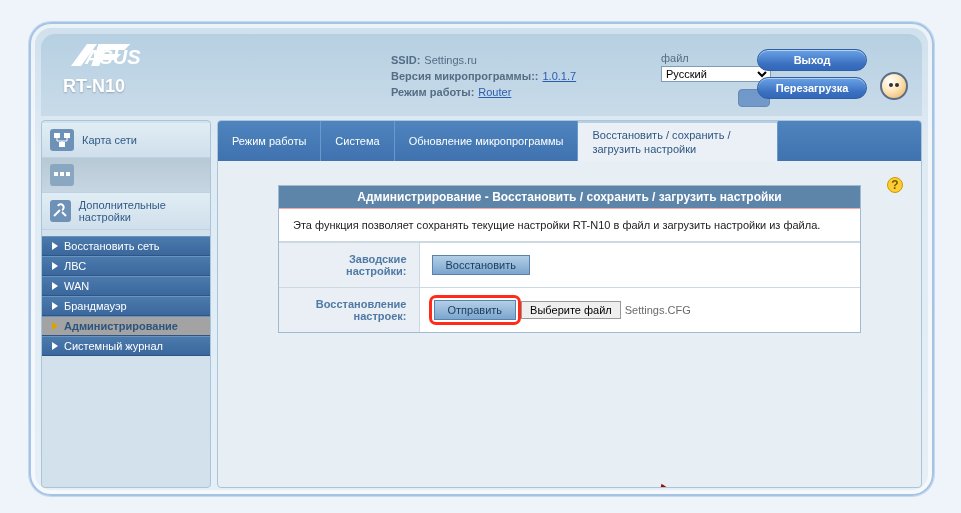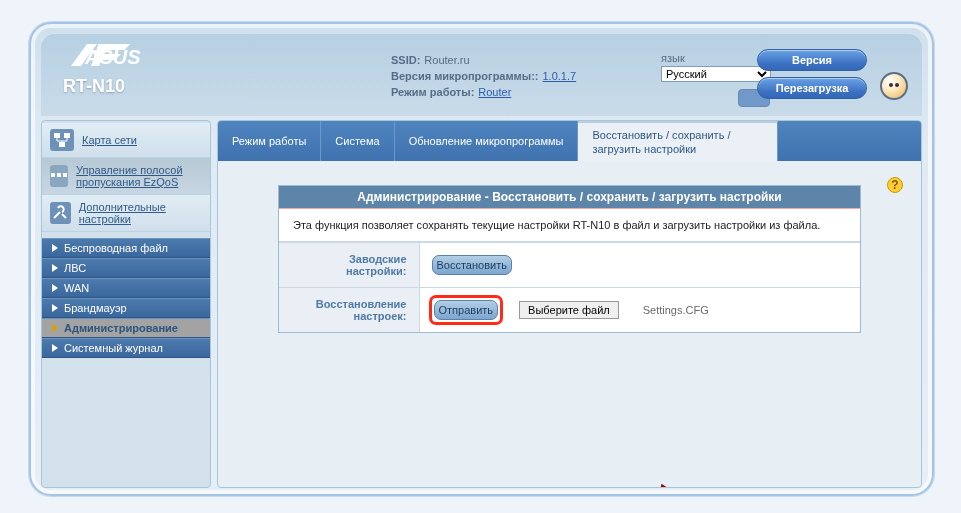--- a/index.html
+++ b/index.html
@@ -103,21 +103,20 @@
     border-radius:4px;
     padding:2px 0 8px;
   }
   .side-big {
     display:flex; align-items:center; gap:8px;
     padding:6px 8px;
     color:#305a87; font-size:11px;
     border-bottom:1px solid #bcd2e2;
     background:linear-gradient(180deg,#e1edf4,#cfdfeb);
     cursor:pointer;
-    text-decoration:underline;
   }
   .side-big.selected { background:linear-gradient(180deg,#b8c9d6,#c6d6e2); }
   .side-big .icon {
     width:24px; height:22px; border-radius:3px;
     background:#6d91b7;
     display:flex; align-items:center; justify-content:center;
   }
   .side-sep { height:6px; }
   .side-small {
     display:flex; align-items:center; gap:6px;
@@ -185,36 +184,36 @@
     font-size:11px;
     vertical-align:middle;
   }
   .cf-table td.label {
     width:140px; text-align:right;
     background:#e9eff4; color:#4e7aa5; font-weight:bold;
     border-right:1px solid #cdd9e2;
   }
   .asus-btn {
     display:inline-block;
-    padding:3px 4px;
+    padding:3px 13px;
     background:linear-gradient(180deg,#b3cee6,#7ba6ce);
     border:1px solid #5a82ab;
     color:#1d3b5c; font-size:11px;
-    border-radius:7px;
+    border-radius:0;
     cursor:pointer;
   }
   .highlighted {
     box-shadow:0 0 0 3px #ff2a1a;
     border-radius:4px;
     padding:2px;
     display:inline-block;
   }
   .file-chooser {
-    display:inline-flex; align-items:center; gap:24px;
-    margin-left:16px;
+    display:inline-flex; align-items:center; gap:4px;
+    margin-left:0;
   }
   .file-chooser .native {
     border:1px solid #999; background:#efefef; padding:2px 8px;
     font-size:11px; cursor:pointer;
   }
   .file-chooser .fname { color:#6a6a6a; font-size:11px; }
 
   .help-icon {
     position:absolute; top:56px; right:18px;
     width:16px; height:16px; border-radius:50%;
@@ -243,42 +242,42 @@
           <path d="M36 24 L36 2 L68 2 L64 8 L44 8 L44 12 L62 12 L58 18 L44 18 L44 24 Z" transform="skewX(-18)"></path>
           <text x="22" y="22" font-family="Arial Black, Arial" font-size="20" font-style="italic" font-weight="900" fill="#fff">ASUS</text>
         </g>
       </svg>
       <div class="model">RT-N10</div>
     </div>
 
     <div class="ssid-block">
       <div class="row">
           <span class="lbl">SSID:</span>
-        <span>Router.ru</span>
+        <span>Settings.ru</span>
         </div>
       <div class="row">
           <span class="lbl">Версия микропрограммы::</span>
         <a href="#">1.0.1.7</a>
         </div>
       <div class="row">
           <span class="lbl">Режим работы:</span>
         <a href="#">Router</a>
         </div>
     </div>
 
     <div class="lang-block">
-      <div class="lbl">язык</div>
+      <div class="lbl">файл</div>
       <select>
         <option>Русский</option>
       </select>
     </div>
     <div class="lang-btn-hidden"></div>
 
     <div class="top-buttons">
-      <div class="pill-btn">Версия</div>
+      <div class="pill-btn">Выход</div>
       <div class="pill-btn">Перезагрузка</div>
     </div>
     <div class="face-icon"></div>
   </div>
 
   <div class="body-row">
 
     <div class="sidebar">
       <div class="side-big">
         <span class="icon">
@@ -292,35 +291,34 @@
         <span>Карта сети</span>
       </div>
       <div class="side-big selected">
         <span class="icon" style="background:#8aa7c1">
           <svg width="18" height="14">
               <rect x="1" y="4" width="4" height="4" fill="#fff"></rect>
               <rect x="7" y="4" width="4" height="4" fill="#fff"></rect>
               <rect x="13" y="4" width="4" height="4" fill="#fff"></rect>
             </svg>
         </span>
-        <span>Управление полосой пропускания EzQoS</span>
       </div>
       <div class="side-big">
         <span class="icon">
           <svg width="18" height="16">
               <path d="M3 13 l6 -6 m-2 -4 a3 3 0 1 1 4 4" stroke="#fff" stroke-width="2" fill="none"></path>
               <path d="M11 9 l4 4" stroke="#fff" stroke-width="2"></path>
             </svg>
         </span>
         <span>Дополнительные настройки</span>
       </div>
       <div class="side-sep"></div>
       <div class="side-small">
           <span class="tri"></span>
-          <span>Беспроводная файл</span>
+          <span>Восстановить сеть</span>
         </div>
       <div class="side-small">
           <span class="tri"></span>
           <span>ЛВС</span>
         </div>
       <div class="side-small">
           <span class="tri"></span>
           <span>WAN</span>
         </div>
       <div class="side-small">

